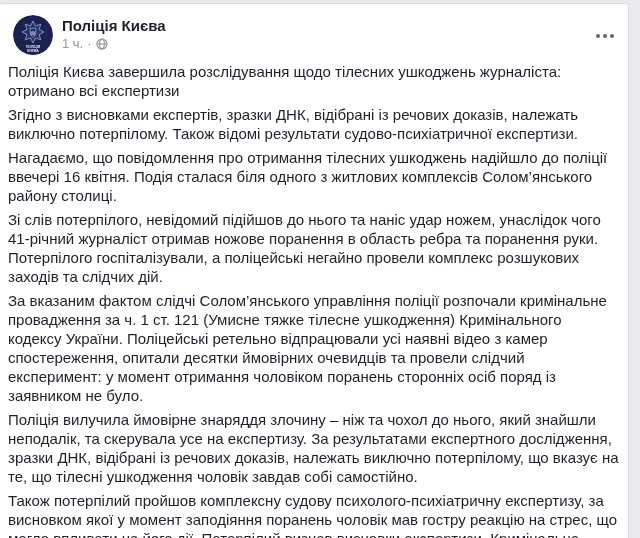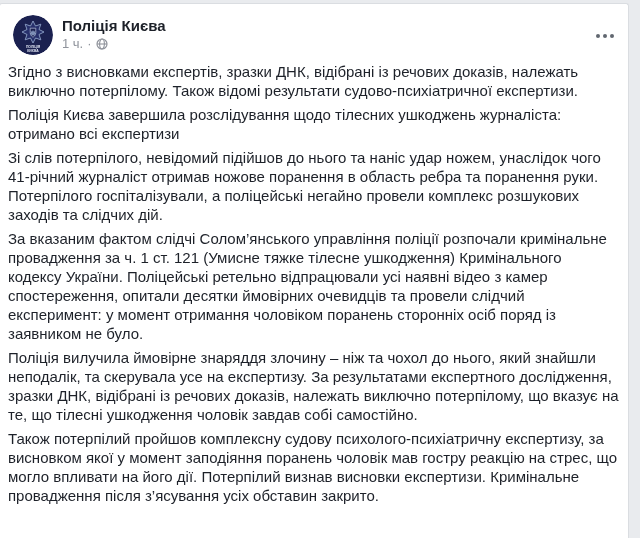--- a/index.html
+++ b/index.html
@@ -103,21 +103,22 @@
     </div>
   </div>
 
   <div class="menu-btn">
     <i></i>
       <i></i>
       <i></i>
   </div>
 
   <div class="post-body">
+      <p>Поліція Києва завершила розслідування щодо тілесних ушкоджень журналіста: отримано всі експертизи</p>
       <p>Згідно з висновками експертів, зразки ДНК, відібрані із речових доказів, належать виключно потерпілому. Також відомі результати судово-психіатричної експертизи.</p>
-      <p>Поліція Києва завершила розслідування щодо тілесних ушкоджень журналіста: отримано всі експертизи</p>
+      <p>Нагадаємо, що повідомлення про отримання тілесних ушкоджень надійшло до поліції ввечері 16 квітня. Подія сталася біля одного з житлових комплексів Солом’янського району столиці.</p>
       <p>Зі слів потерпілого, невідомий підійшов до нього та наніс удар ножем, унаслідок чого 41-річний журналіст отримав ножове поранення в область ребра та поранення руки. Потерпілого госпіталізували, а поліцейські негайно провели комплекс розшукових заходів та слідчих дій.</p>
       <p>За вказаним фактом слідчі Солом’янського управління поліції розпочали кримінальне провадження за ч. 1 ст. 121 (Умисне тяжке тілесне ушкодження) Кримінального кодексу України. Поліцейські ретельно відпрацювали усі наявні відео з камер спостереження, опитали десятки ймовірних очевидців та провели слідчий експеримент: у момент отримання чоловіком поранень сторонніх осіб поряд із заявником не було.</p>
       <p>Поліція вилучила ймовірне знаряддя злочину – ніж та чохол до нього, який знайшли неподалік, та скерувала усе на експертизу. За результатами експертного дослідження, зразки ДНК, відібрані із речових доказів, належать виключно потерпілому, що вказує на те, що тілесні ушкодження чоловік завдав собі самостійно.</p>
       <p>Також потерпілий пройшов комплексну судову психолого-психіатричну експертизу, за висновком якої у момент заподіяння поранень чоловік мав гостру реакцію на стрес, що могло впливати на його дії. Потерпілий визнав висновки експертизи. Кримінальне провадження після з’ясування усіх обставин закрито.</p>
     </div>
 
 </div>
 
 </body></html>

